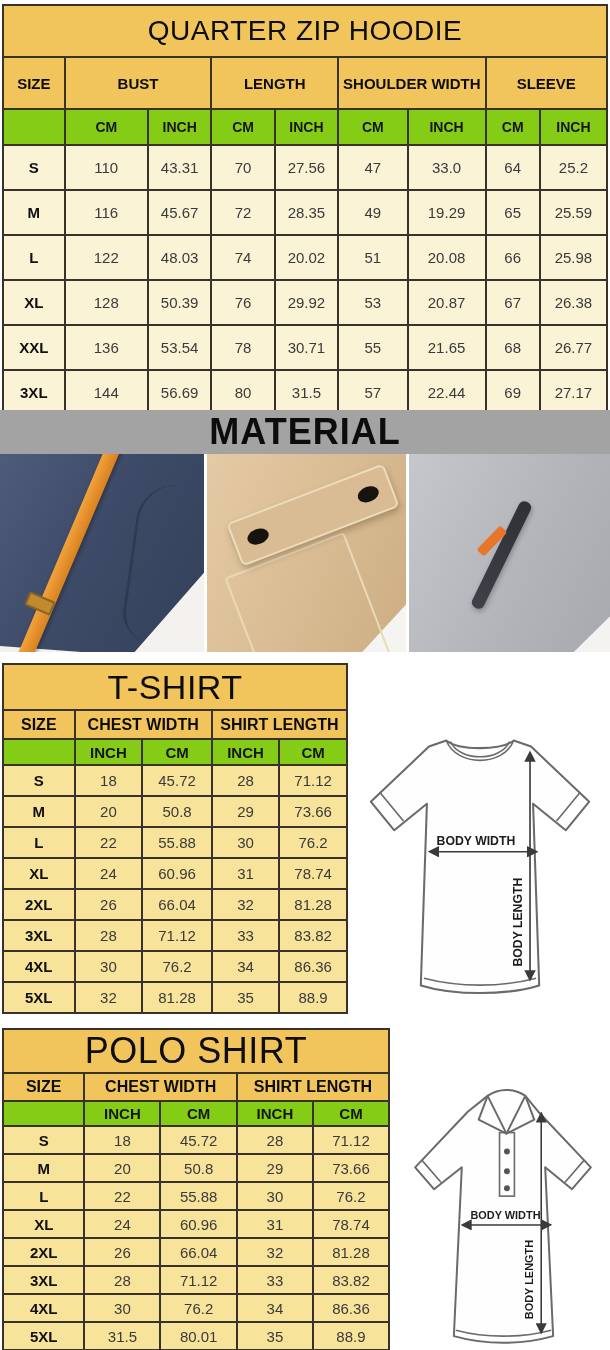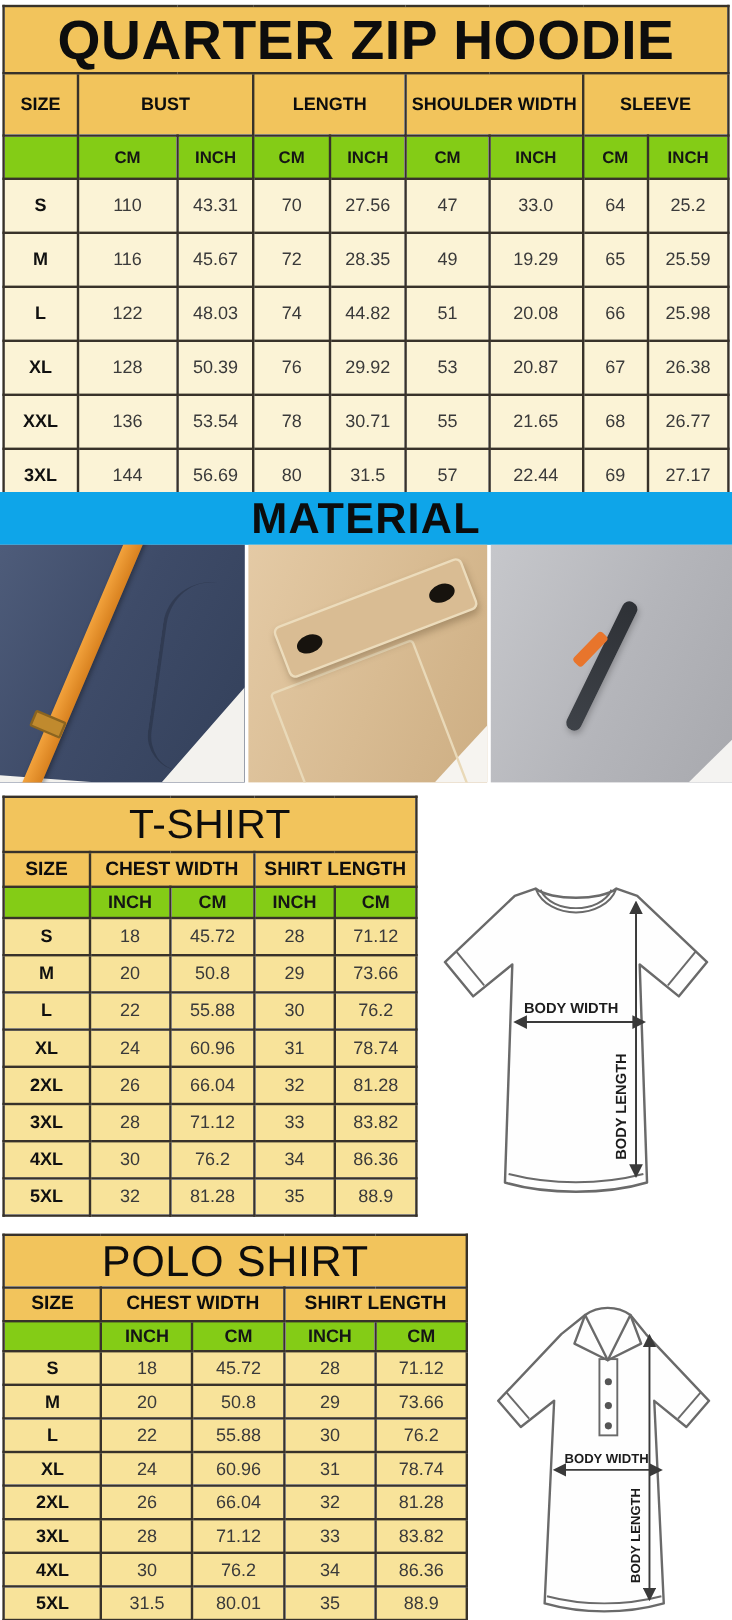--- a/index.html
+++ b/index.html
@@ -18,21 +18,21 @@
   .t-title th {
     background:#f2c45c; color:#0d0d0d; letter-spacing:0.5px;
   }
   tr.groups th { background:#f2c45c; color:#0d0d0d; font-weight:bold; }
   tr.units  th { background:#84cc16; color:#151515; font-weight:bold; }
   tbody th { font-weight:bold; color:#101010; }
   tbody td { font-weight:500; color:#3a3a3a; }
 
   
   #hoodie { left:2px; top:4px; width:606px; }
-  #hoodie .t-title th { height:52px; font-size:46px; font-weight:bold; }
+  #hoodie .t-title th { height:52px; font-size:28px; font-weight:normal; }
   #hoodie tr.groups { height:52px; }
   #hoodie tr.groups th { font-size:15px; }
   #hoodie tr.units { height:36px; }
   #hoodie tr.units th { font-size:14px; }
   #hoodie tbody tr { height:45px; background:#fbf3d6; }
   #hoodie tbody th, #hoodie tbody td { font-size:15px; }
 
   
   .shirt .t-title th { font-weight:normal; }
   .shirt tbody tr { background:#f8e39a; }
@@ -46,21 +46,21 @@
   #polo { left:2px; top:1028px; width:388px; }
   #polo .t-title th { height:44px; font-size:36px; }
   #polo tr.groups { height:28px; } #polo tr.groups th { font-size:16px; }
   #polo tr.units  { height:25px; } #polo tr.units th  { font-size:15px; }
   #polo tbody tr { height:28px; }
   #polo tbody th, #polo tbody td { font-size:15px; }
 
   
   .banner {
     position:absolute; left:0; top:410px; width:610px; height:44px;
-    background:#0ea5e9; display:flex; align-items:center; justify-content:center;
+    background:#a3a3a3; display:flex; align-items:center; justify-content:center;
   }
   .banner span { font-size:36px; font-weight:bold; color:#0c0c0c; letter-spacing:1px; }
 
   .photo { position:absolute; top:454px; height:198px; overflow:hidden; }
   #photo1 { left:0;   width:204px; background:linear-gradient(118deg,#4e5c7a 0%,#3e4b68 45%,#33405a 100%); }
   #photo2 { left:207px; width:199px; background:linear-gradient(112deg,#e4caa5 0%,#d8bb92 55%,#cdae83 100%); }
   #photo3 { left:409px; width:201px; background:linear-gradient(115deg,#c6c7cb 0%,#b4b5ba 55%,#a8a9ae 100%); }
   .corner { position:absolute; inset:0; }
   #photo1 .corner { background:#f3f2ee; clip-path:polygon(66% 100%,100% 60%,100% 100%,0 100%,0 97%,40% 100%); }
   #photo2 .corner { background:#f6f4f0; clip-path:polygon(78% 100%,100% 76%,100% 100%); }
@@ -173,21 +173,21 @@
           <td>49</td>
           <td>19.29</td>
           <td>65</td>
           <td>25.59</td>
         </tr>
         <tr>
           <th>L</th>
           <td>122</td>
           <td>48.03</td>
           <td>74</td>
-          <td>44.82</td>
+          <td>20.02</td>
           <td>51</td>
           <td>20.08</td>
           <td>66</td>
           <td>25.98</td>
         </tr>
         <tr>
           <th>XL</th>
           <td>128</td>
           <td>50.39</td>
           <td>76</td>

